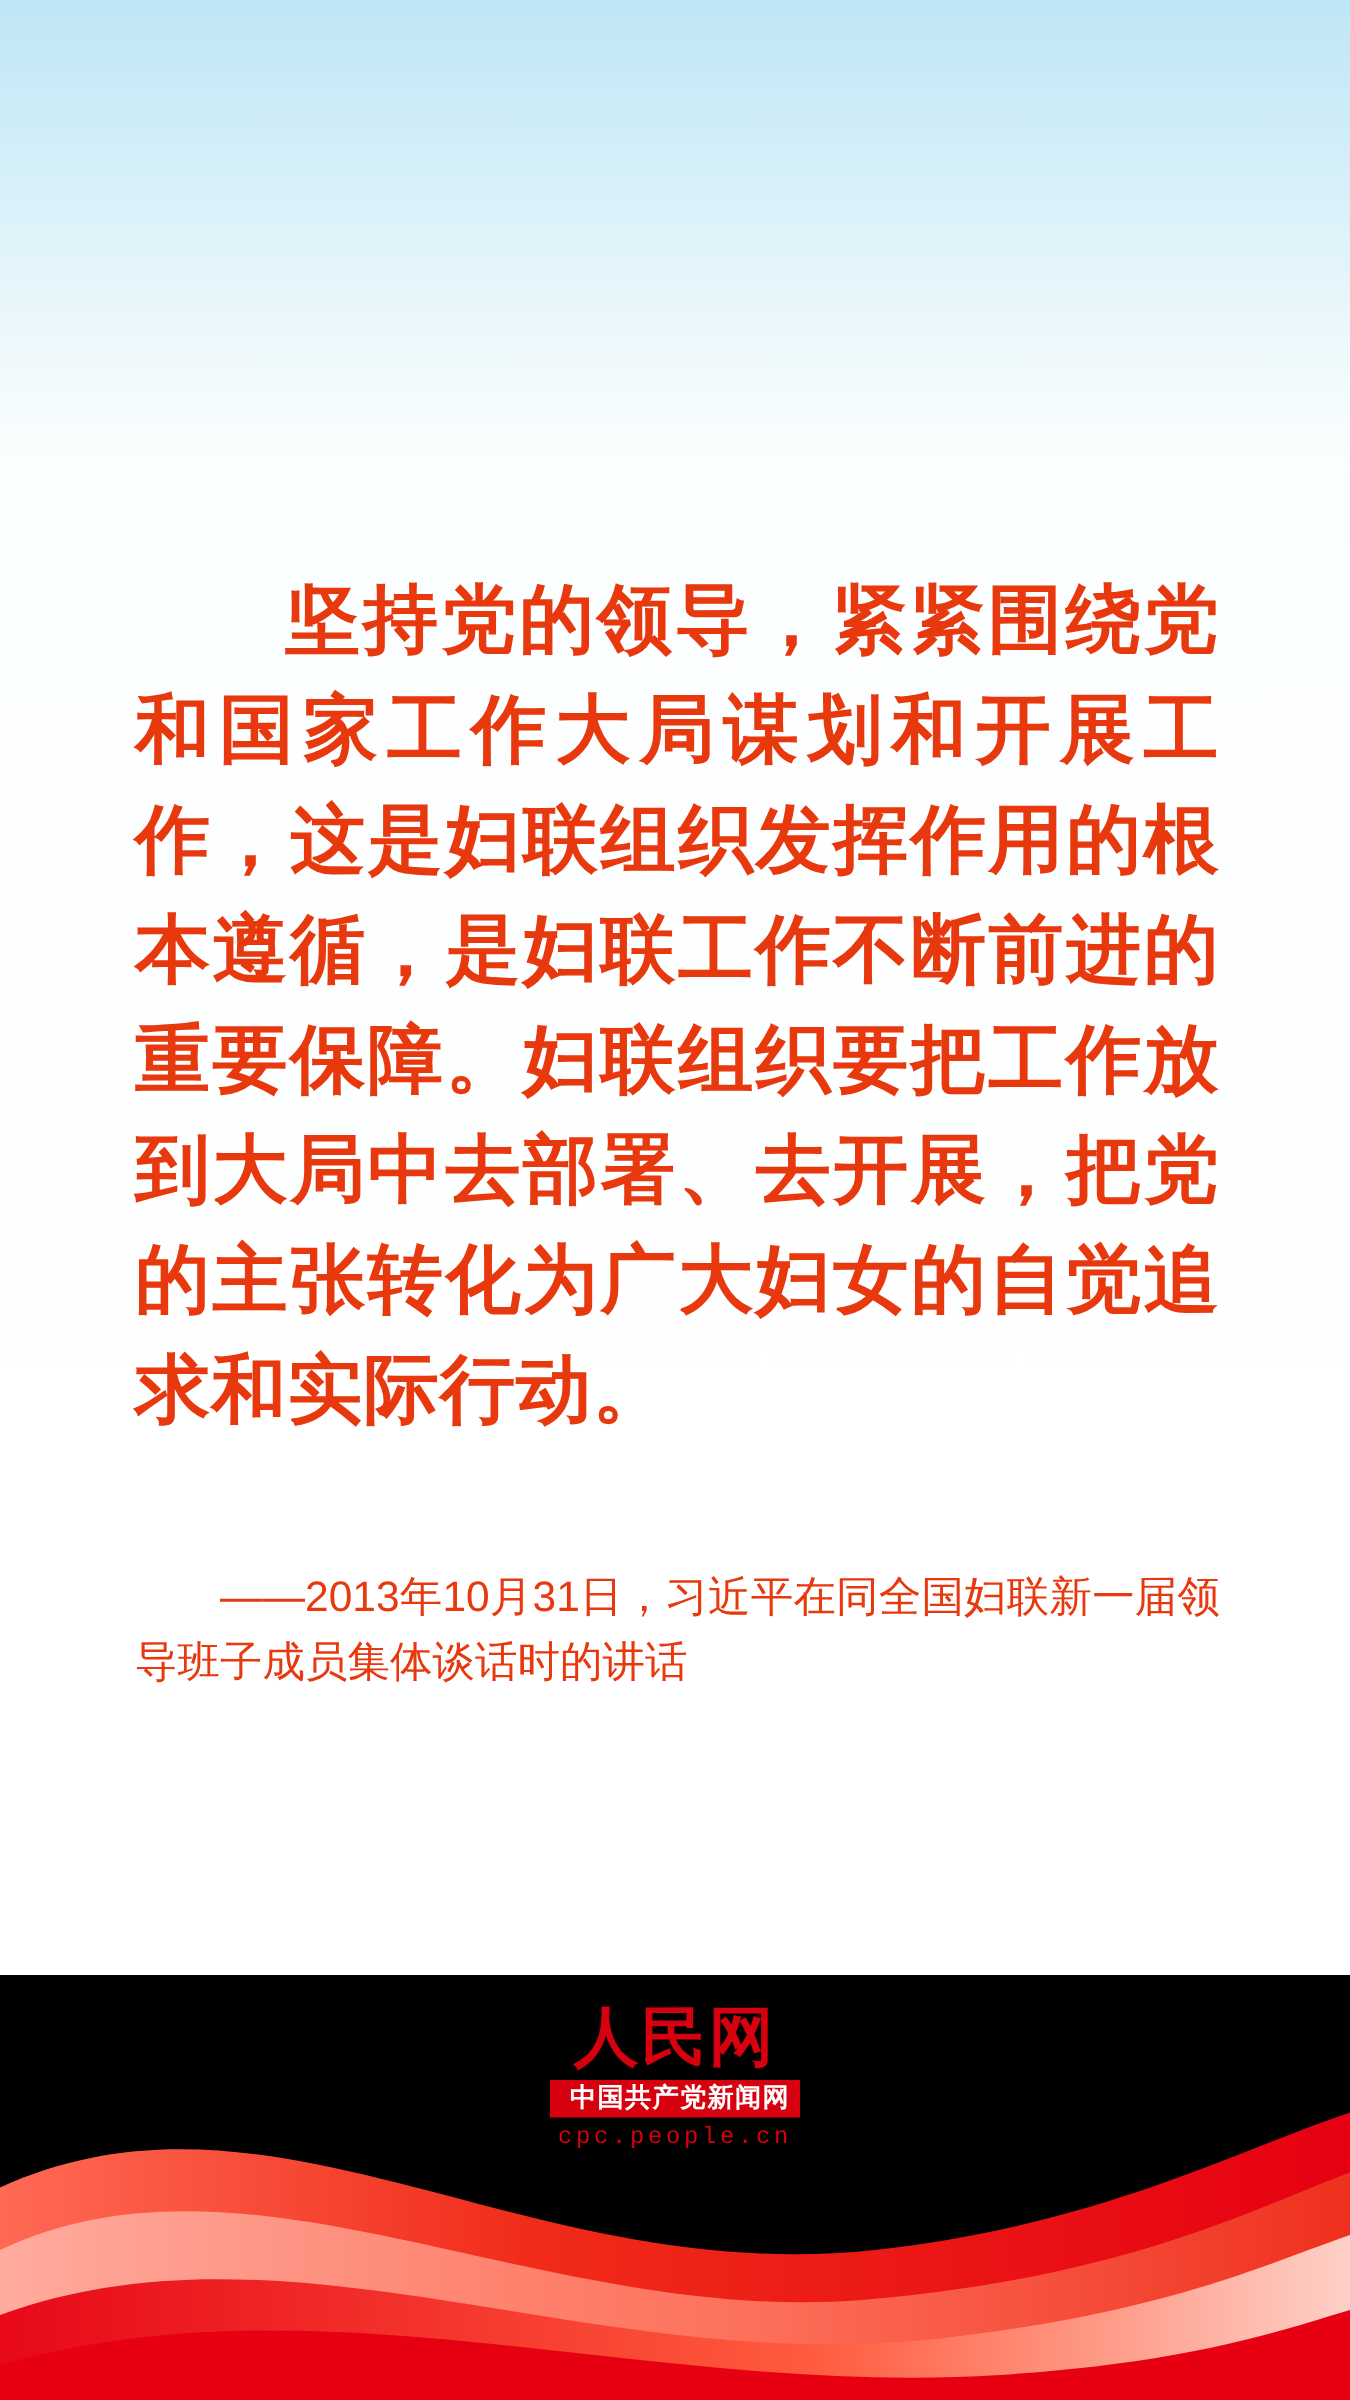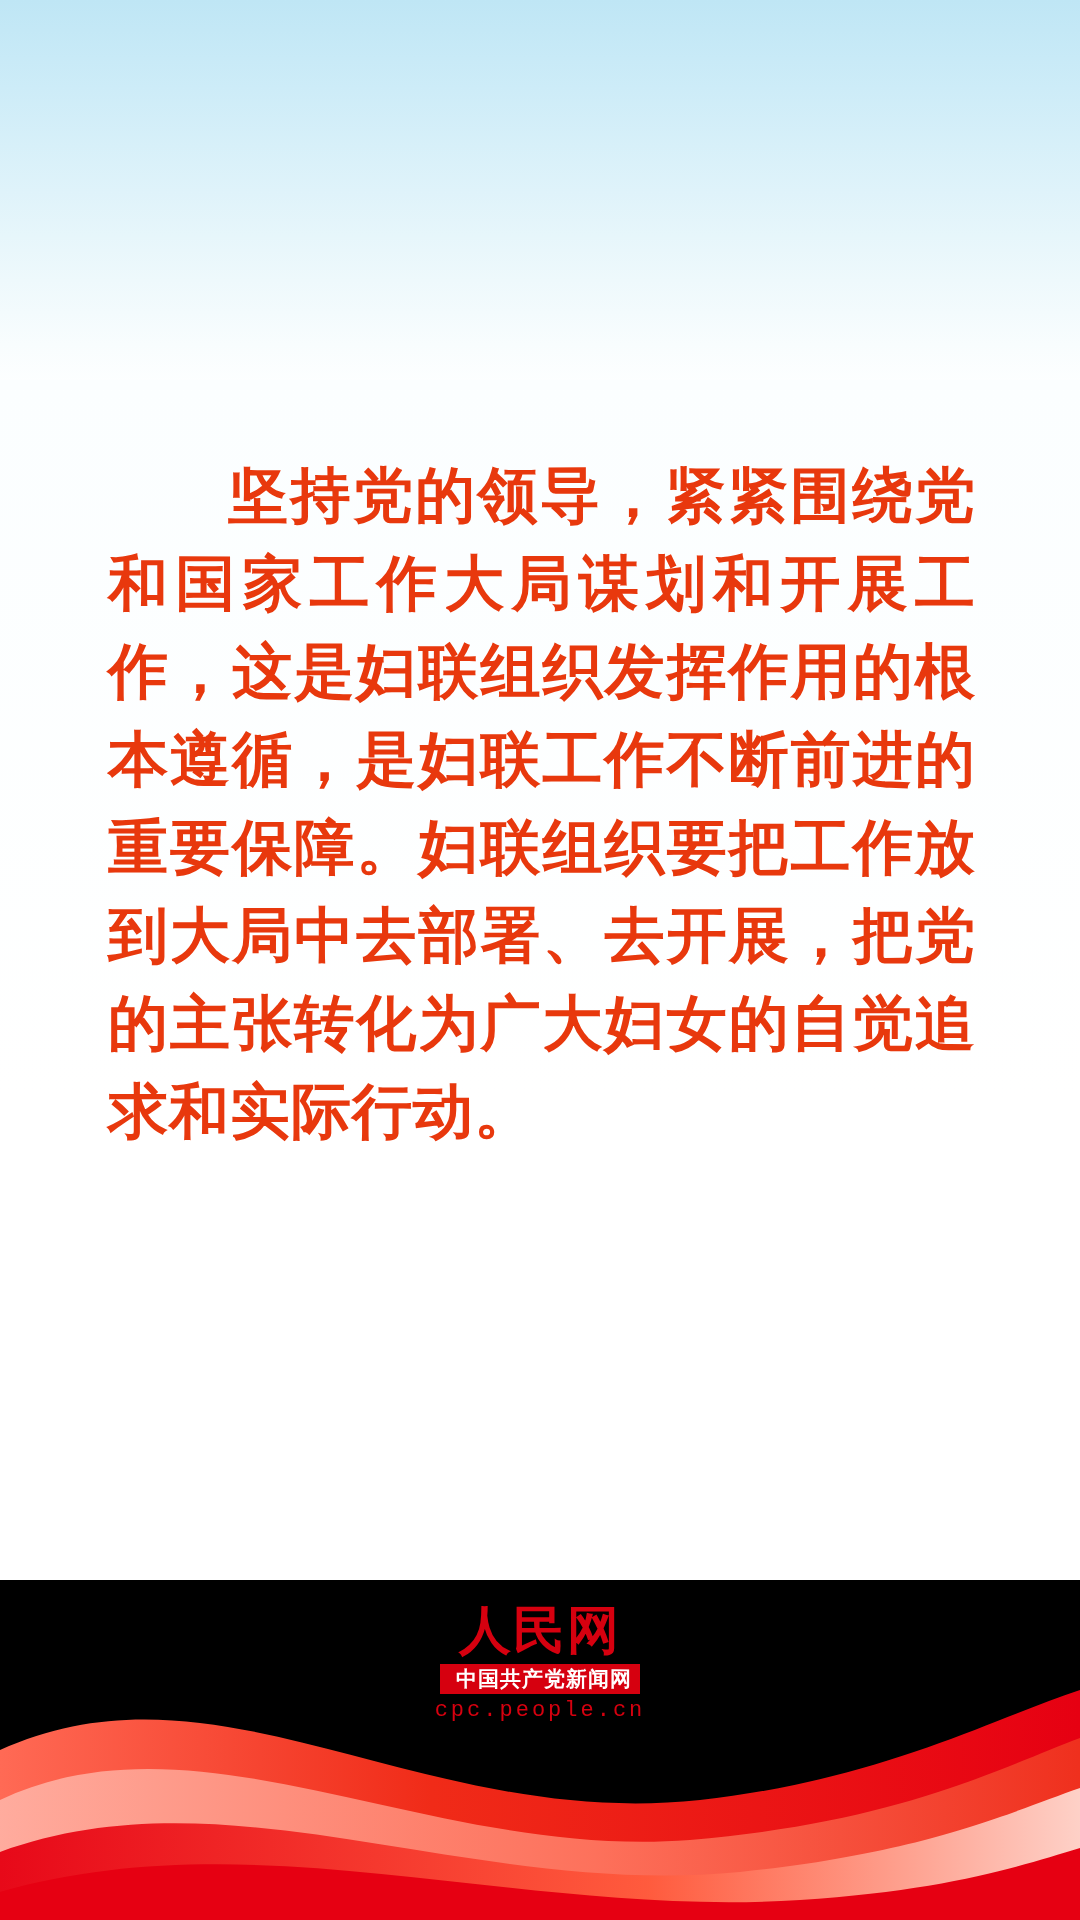--- a/index.html
+++ b/index.html
@@ -97,21 +97,21 @@
     margin-top: 7px;
     font-size: 21px;
     color: #ffffff;
     background: #d6000f;
     padding: 4px 8px 5px 16px;
     letter-spacing: 1px;
     font-weight: 700;
   }
   .people-logo .sub-en {
     margin-top: 6px;
-    font-size: 22px;
+    font-size: 19px;
     color: #d6000f;
     letter-spacing: 3px;
     font-family: "Liberation Mono", "DejaVu Sans Mono", monospace;
   }
   .shixizhi {
     position: relative;
     width: 200px;
     height: 120px;
   }
   .shixizhi .ring {
@@ -162,20 +162,21 @@
 </head>
 <body>
 
 <div class="poster">
 
   <div class="sky"></div>
   <div class="wash"></div>
 
   <div class="quote">坚持党的领导，紧紧围绕党和国家工作大局谋划和开展工作，这是妇联组织发挥作用的根本遵循，是妇联工作不断前进的重要保障。妇联组织要把工作放到大局中去部署、去开展，把党的主张转化为广大妇女的自觉追求和实际行动。</div>
 
+  <div class="attribution">——2013年10月31日，习近平在同全国妇联新一届领导班子成员集体谈话时的讲话</div>
 
   <div class="logo-row">
 
     <div class="people-logo">
       <div class="cn-name">人民网</div>
       <div class="sub-cn">中国共产党新闻网</div>
       <div class="sub-en">cpc.people.cn</div>
     </div>
 
 

